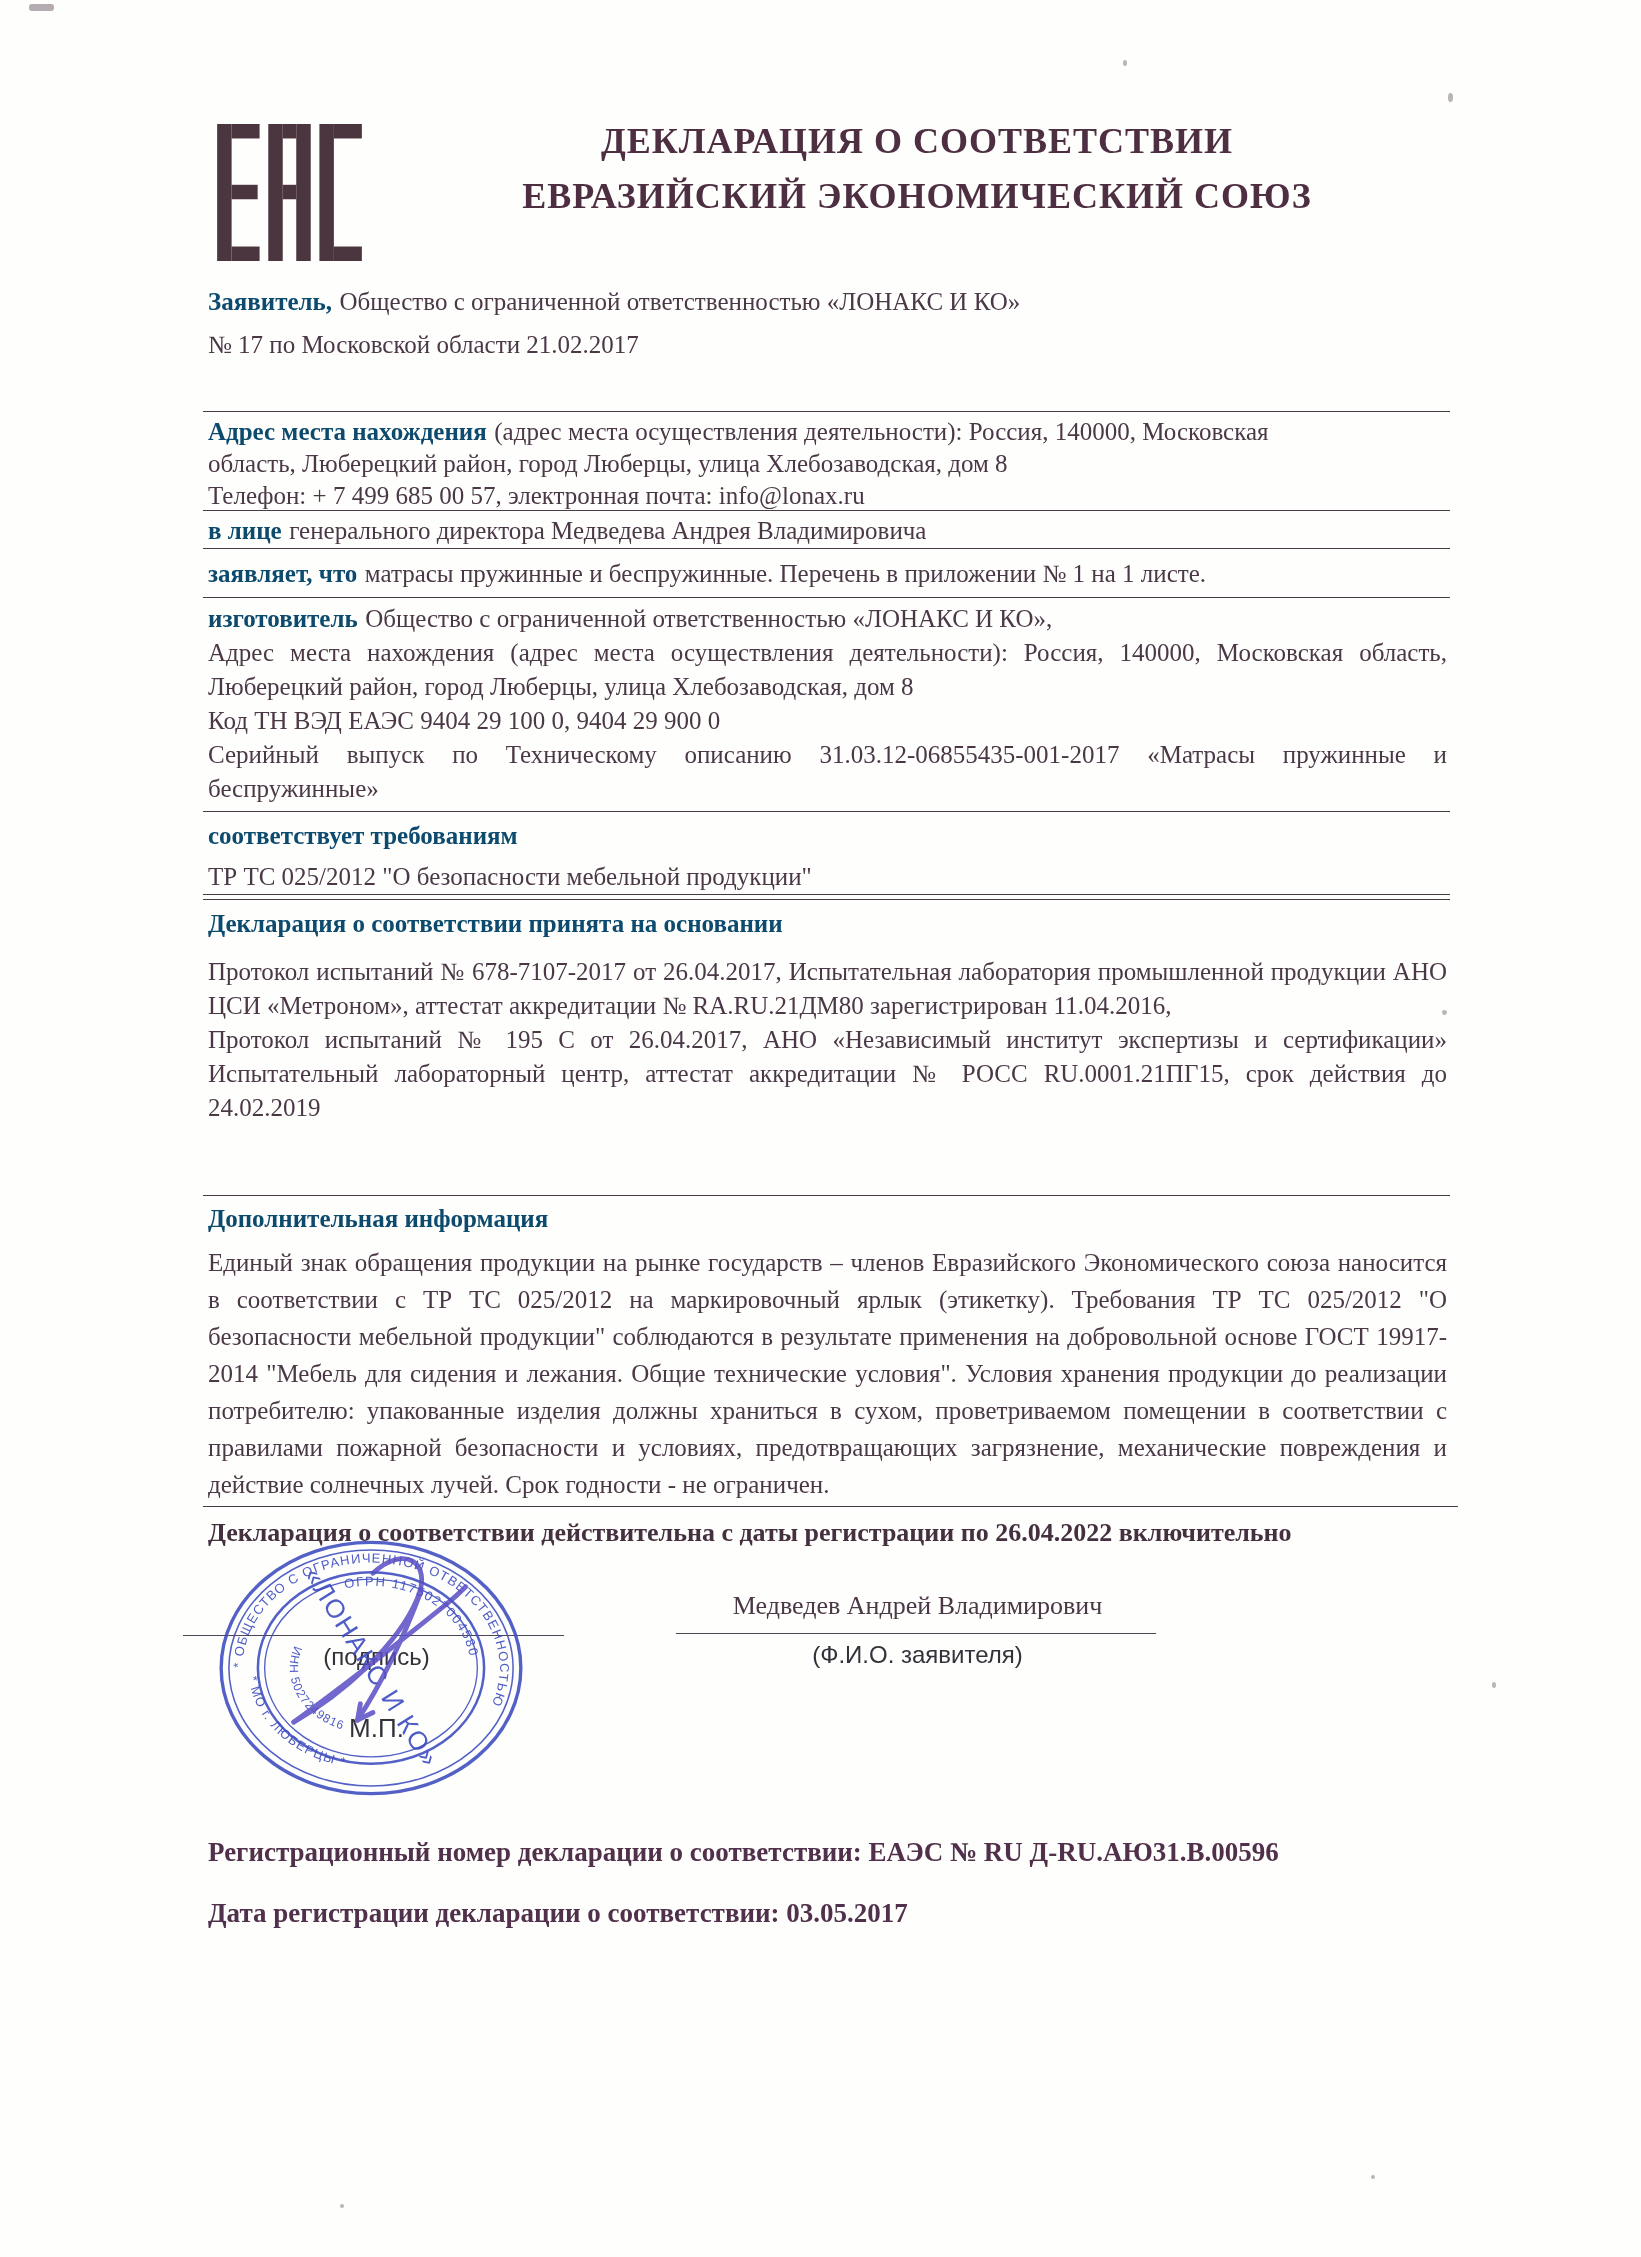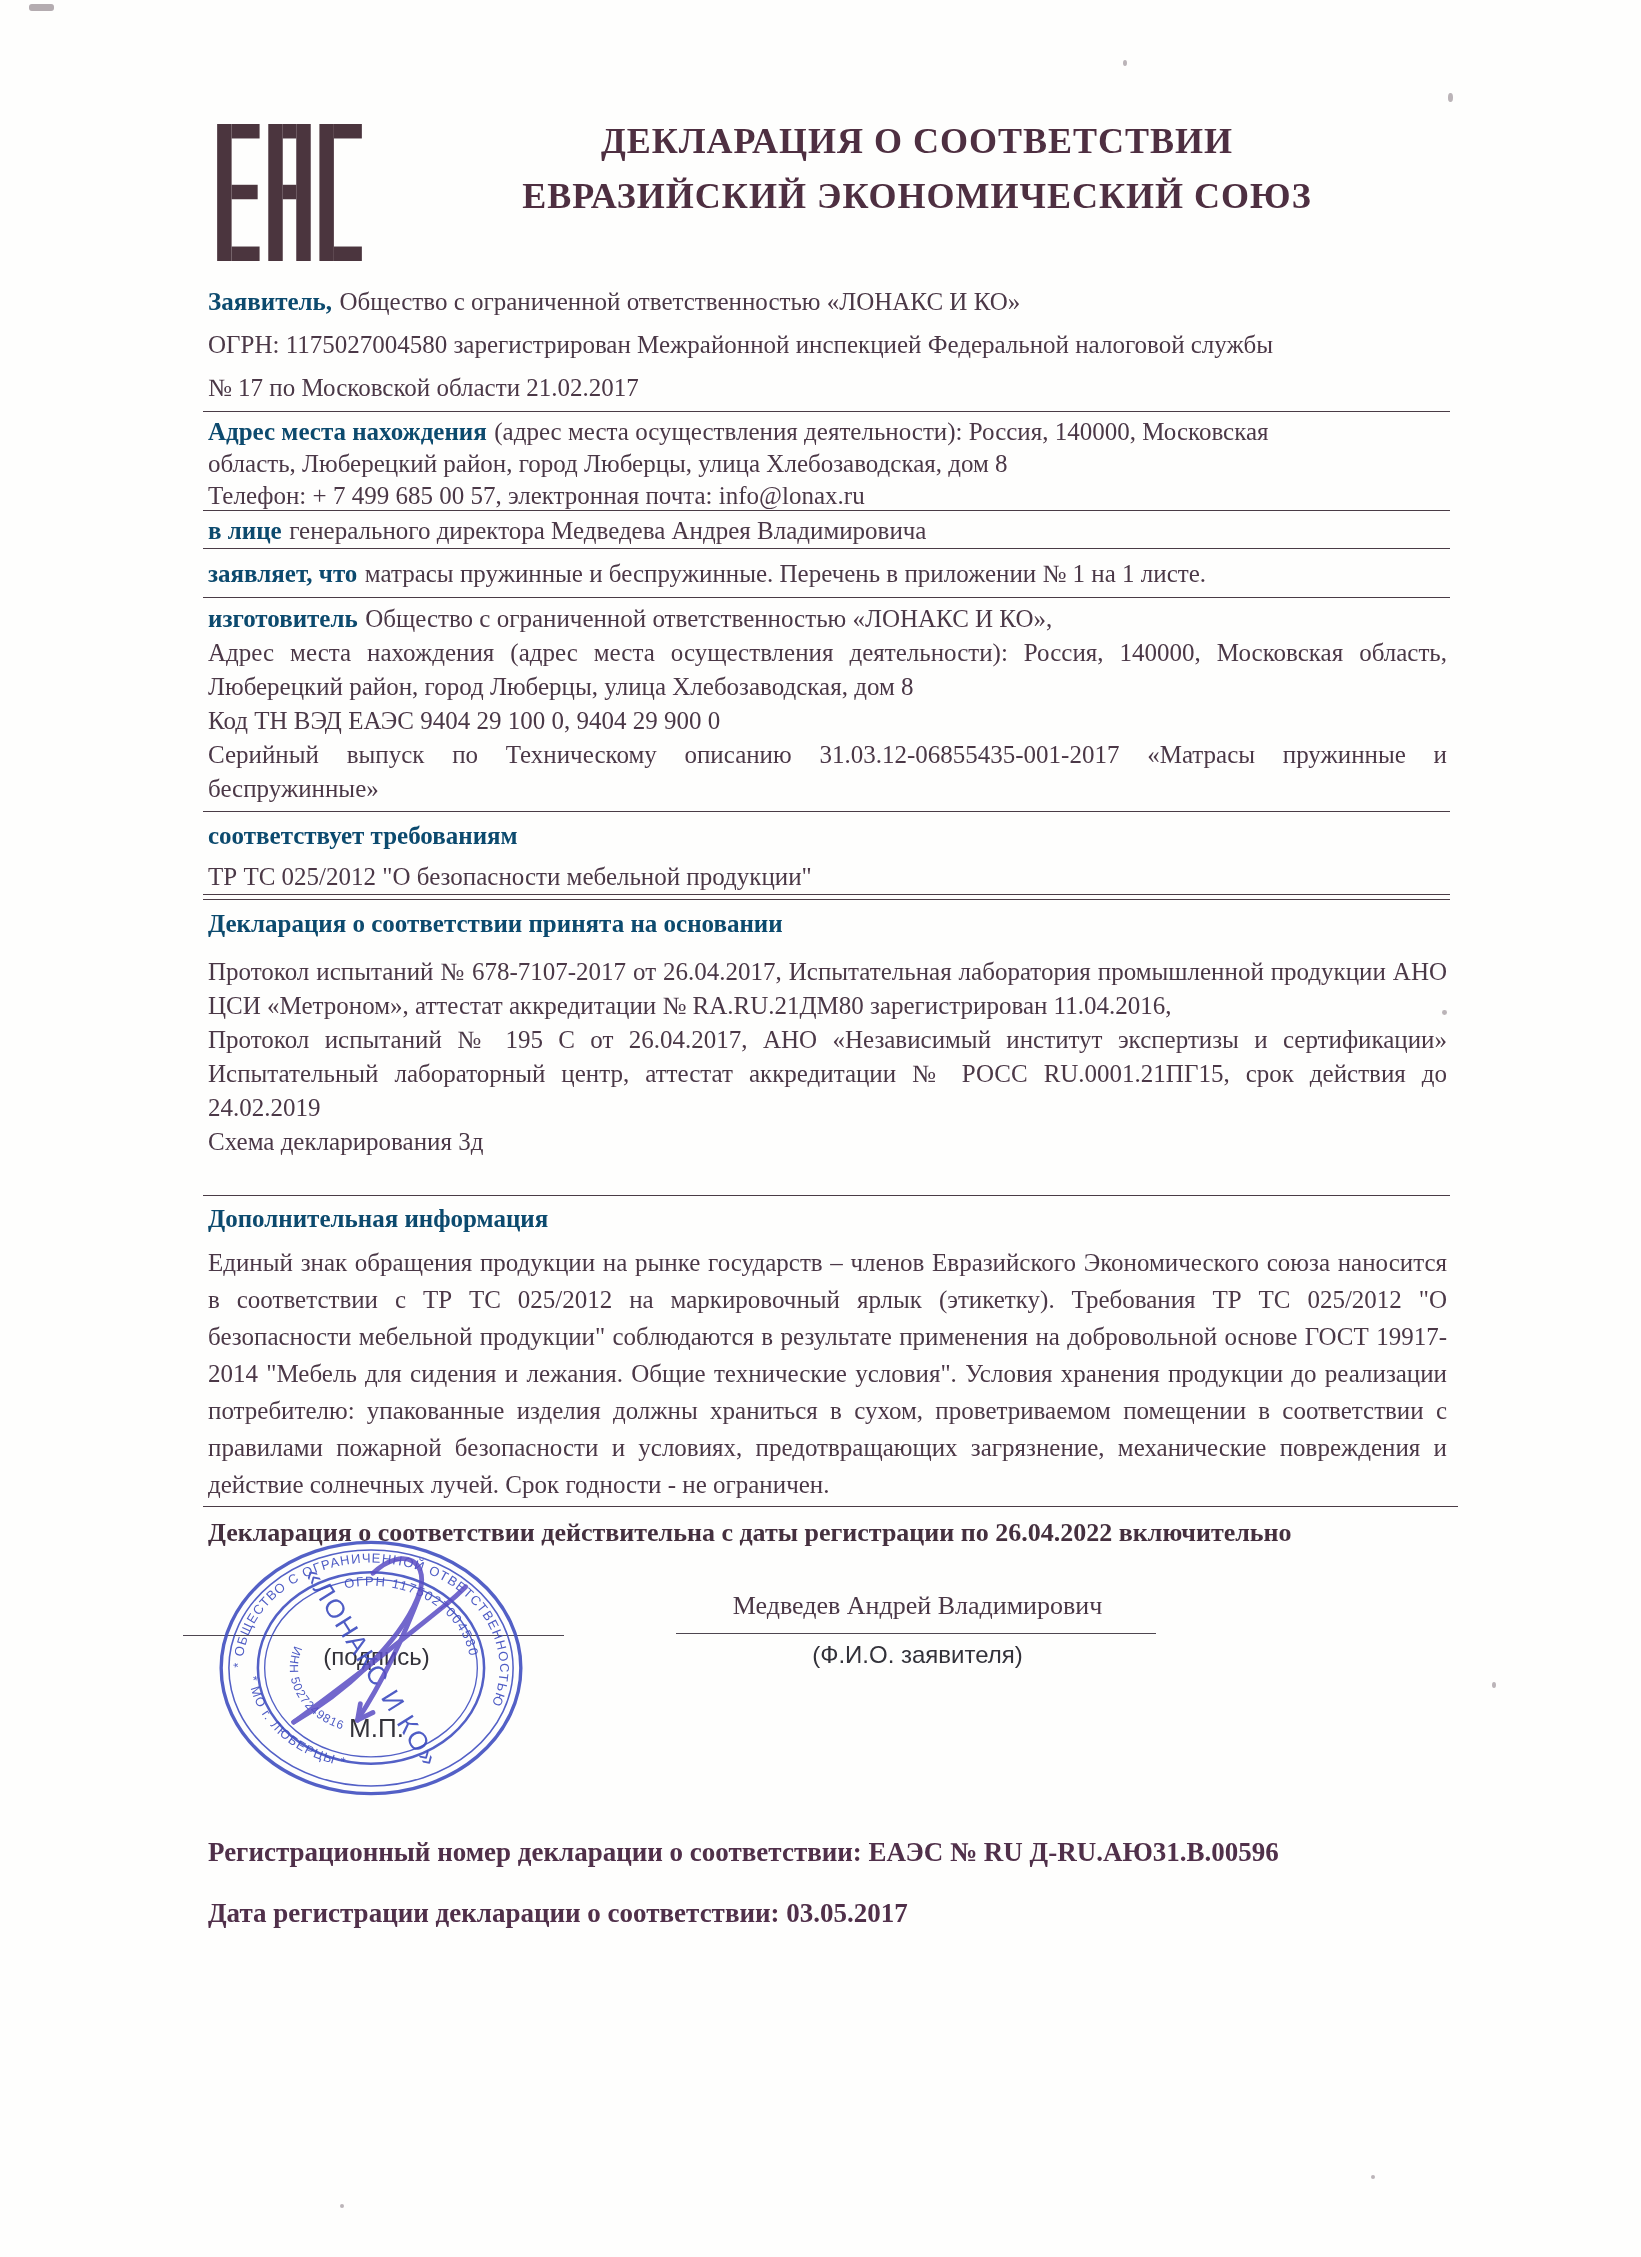--- a/index.html
+++ b/index.html
@@ -64,21 +64,20 @@
     </svg>
   </div>
 
   <div class="doc-title">
     <div>ДЕКЛАРАЦИЯ О СООТВЕТСТВИИ</div>
     <div>ЕВРАЗИЙСКИЙ ЭКОНОМИЧЕСКИЙ СОЮЗ</div>
   </div>
 
   <div class="tx" style="top:280px; line-height:43px;">
     <div><b class="lbl">Заявитель,</b><span>Общество с ограниченной ответственностью «ЛОНАКС И КО»</span></div>
-    <div>ОГРН: 1175027004580 зарегистрирован Межрайонной инспекцией Федеральной налоговой службы</div>
     <div>№ 17 по Московской области 21.02.2017</div>
   </div>
   <div class="rule" style="top:411px;"></div>
 
   <div class="tx" style="top:416px; line-height:32px;">
     <div><b class="lbl">Адрес места нахождения</b><span>(адрес места осуществления деятельности): Россия, 140000, Московская</span></div>
     <div>область, Люберецкий район, город Люберцы, улица Хлебозаводская, дом 8</div>
     <div>Телефон: + 7 499 685 00 57, электронная почта: info@lonax.ru</div>
   </div>
   <div class="rule" style="top:510px;"></div>
@@ -104,21 +103,20 @@
   <div class="tx" style="top:819px; line-height:33px;">
     <div class="lbl">соответствует требованиям</div>
     <div style="margin-top:7.7px;">ТР ТС 025/2012 "О безопасности мебельной продукции"</div>
   </div>
   <div class="rule dbl" style="top:894px;"></div>
 
   <div class="tx" style="top:906px;">
     <div class="lbl" style="line-height:35px;">Декларация о соответствии принята на основании</div>
     <div class="just" style="margin-top:13.5px; line-height:34px;">Протокол испытаний № 678-7107-2017 от 26.04.2017, Испытательная лаборатория промышленной продукции АНО ЦСИ «Метроном», аттестат аккредитации № RA.RU.21ДМ80 зарегистрирован 11.04.2016,</div>
     <div class="just" style="line-height:34px;">Протокол испытаний № 195 С от 26.04.2017, АНО «Независимый институт экспертизы и сертификации» Испытательный лабораторный центр, аттестат аккредитации № РОСС RU.0001.21ПГ15, срок действия до 24.02.2019</div>
-    <div style="line-height:34px;">Схема декларирования 3д</div>
   </div>
   <div class="rule" style="top:1195px;"></div>
 
   <div class="tx" style="top:1201px;">
     <div class="lbl" style="line-height:35px;">Дополнительная информация</div>
     <div class="just" style="margin-top:7.7px; line-height:37px;">Единый знак обращения продукции на рынке государств – членов Евразийского Экономического союза наносится в соответствии с  ТР ТС 025/2012 на маркировочный ярлык (этикетку). Требования ТР ТС 025/2012 "О безопасности мебельной продукции" соблюдаются в результате применения на добровольной основе ГОСТ 19917-2014 "Мебель для сидения и лежания. Общие технические условия". Условия хранения продукции до реализации потребителю: упакованные изделия должны храниться в сухом, проветриваемом помещении в соответствии с правилами пожарной безопасности и условиях, предотвращающих загрязнение, механические повреждения и действие солнечных лучей.  Срок годности - не ограничен.</div>
   </div>
   <div class="rule" style="top:1506px; width:1255px;"></div>
 
   <div class="tx bold-line" style="top:1516px; line-height:33px; font-size:26px;">Декларация о соответствии  действительна с даты регистрации по 26.04.2022 включительно</div>

